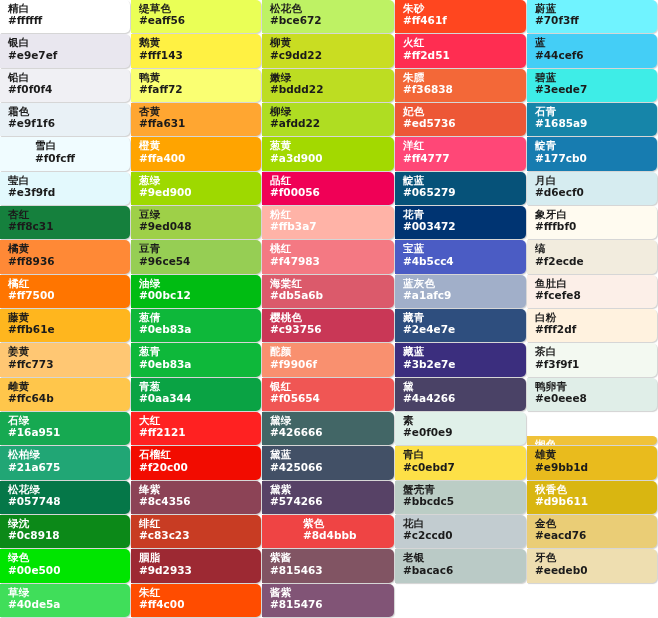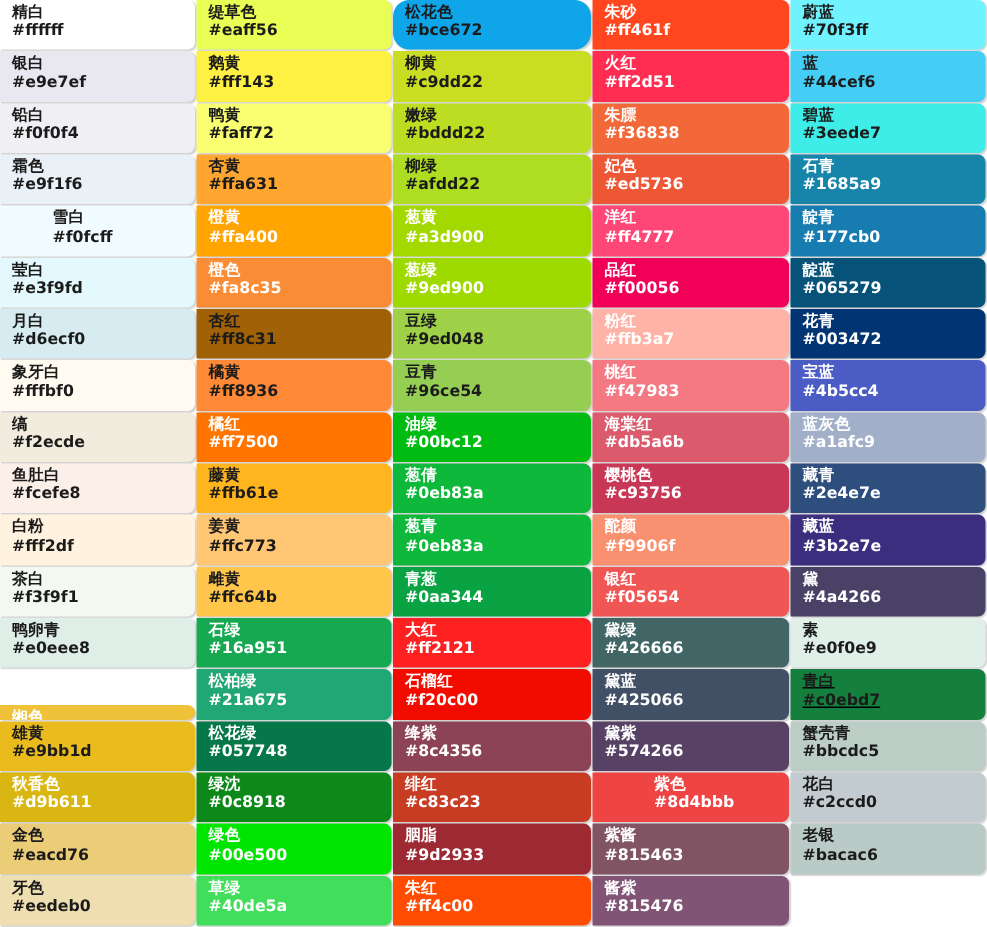--- a/index.html
+++ b/index.html
@@ -52,21 +52,21 @@
 
 <div id="grid">
     <div class="cell dark" style="background: rgb(255, 255, 255);">
       <span class="cname">精白</span>
       <span class="chex">#ffffff</span>
     </div>
     <div class="cell dark" style="background: rgb(234, 255, 86);">
       <span class="cname">缇草色</span>
       <span class="chex">#eaff56</span>
     </div>
-    <div class="cell dark" style="background: #0ea5e9; border-radius: 11px;">
+    <div class="cell dark" style="background: #bef264;">
       <span class="cname">松花色</span>
       <span class="chex">#bce672</span>
     </div>
     <div class="cell light" style="background: rgb(255, 70, 31);">
       <span class="cname">朱砂</span>
       <span class="chex">#ff461f</span>
     </div>
     <div class="cell dark" style="background: rgb(112, 243, 255);">
       <span class="cname">蔚蓝</span>
       <span class="chex">#70f3ff</span>
@@ -148,41 +148,37 @@
       <span class="chex">#ff4777</span>
     </div>
     <div class="cell light" style="background: rgb(23, 124, 176);">
       <span class="cname">靛青</span>
       <span class="chex">#177cb0</span>
     </div>
     <div class="cell dark" style="background: rgb(227, 249, 253);">
       <span class="cname">莹白</span>
       <span class="chex">#e3f9fd</span>
     </div>
-    <div class="cell light" style="background: rgb(250, 140, 53);">
-      <span class="cname">橙色</span>
-      <span class="chex">#fa8c35</span>
-    </div>
     <div class="cell light" style="background: rgb(158, 217, 0);">
       <span class="cname">葱绿</span>
       <span class="chex">#9ed900</span>
     </div>
     <div class="cell light" style="background: rgb(240, 0, 86);">
       <span class="cname">品红</span>
       <span class="chex">#f00056</span>
     </div>
     <div class="cell light" style="background: rgb(6, 82, 121);">
       <span class="cname">靛蓝</span>
       <span class="chex">#065279</span>
     </div>
     <div class="cell dark" style="background: rgb(214, 236, 240);">
       <span class="cname">月白</span>
       <span class="chex">#d6ecf0</span>
     </div>
-    <div class="cell dark" style="background: #a16207;">
+    <div class="cell dark" style="background: #15803d;">
       <span class="cname">杏红</span>
       <span class="chex">#ff8c31</span>
     </div>
     <div class="cell dark" style="background: rgb(158, 208, 72);">
       <span class="cname">豆绿</span>
       <span class="chex">#9ed048</span>
     </div>
     <div class="cell light" style="background: rgb(255, 179, 167);">
       <span class="cname">粉红</span>
       <span class="chex">#ffb3a7</span>
@@ -320,21 +316,21 @@
       <span class="chex">#21a675</span>
     </div>
     <div class="cell light" style="background: rgb(242, 12, 0);">
       <span class="cname">石榴红</span>
       <span class="chex">#f20c00</span>
     </div>
     <div class="cell light" style="background: rgb(66, 80, 102);">
       <span class="cname">黛蓝</span>
       <span class="chex">#425066</span>
     </div>
-    <div class="cell dark" style="background: #15803d; text-decoration: underline;">
+    <div class="cell dark" style="background: #fde047;">
       <span class="cname">青白</span>
       <span class="chex">#c0ebd7</span>
     </div>
     <div class="cell dark" style="background: rgb(233, 187, 29);">
       <span class="cname">雄黄</span>
       <span class="chex">#e9bb1d</span>
     </div>
     <div class="cell light" style="background: rgb(5, 119, 72);">
       <span class="cname">松花绿</span>
       <span class="chex">#057748</span>

